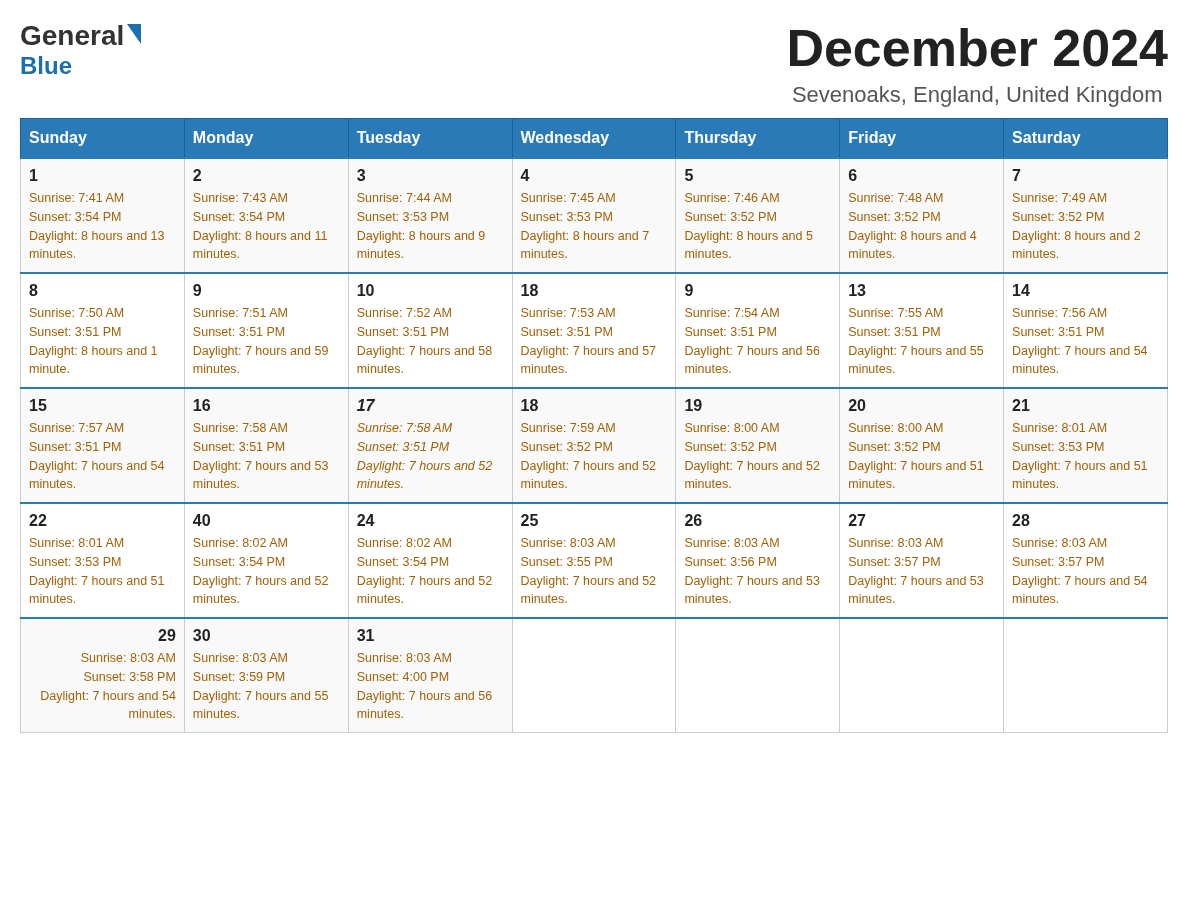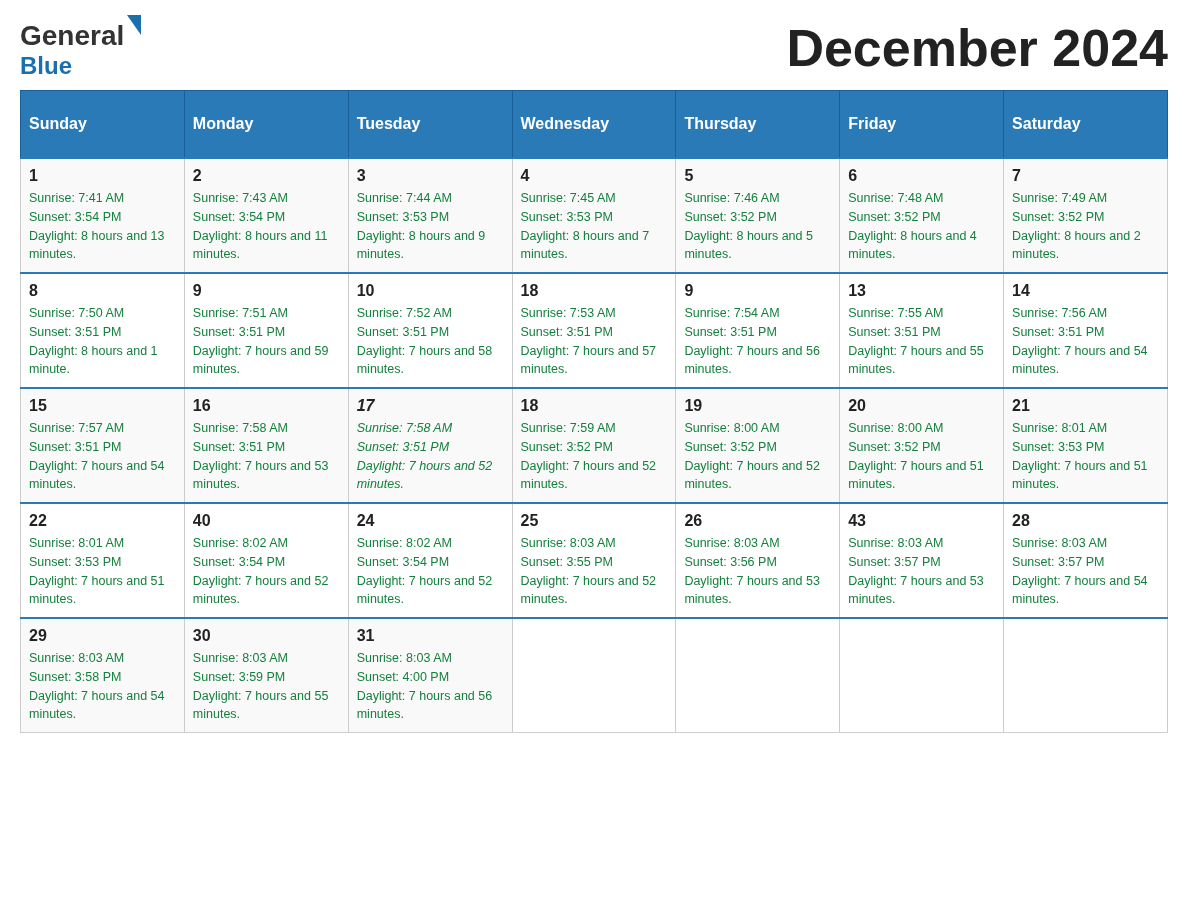--- a/index.html
+++ b/index.html
@@ -16,21 +16,21 @@
       align-items: flex-start;
       margin-bottom: 10px;
     }
     .logo {
       display: flex;
       flex-direction: column;
       align-items: flex-start;
     }
     .logo-text {
       display: flex;
-      align-items: flex-start;
+      align-items: center;
     }
     .logo-general {
       font-size: 28px;
       font-weight: bold;
       color: #333;
     }
     .logo-blue-container {
       display: flex;
       align-items: center;
     }
@@ -65,21 +65,21 @@
     .calendar {
       width: 100%;
       border-collapse: collapse;
       margin-top: 10px;
     }
     .calendar thead tr th {
       background-color: #2a7ab8;
       color: #fff;
       font-size: 16px;
       font-weight: bold;
-      padding: 24px 8px;
+      padding: 10px 8px;
       text-align: left;
       border: 1px solid #1a5f9a;
     }
     .calendar tbody tr td {
       vertical-align: top;
       padding: 8px;
       border: 1px solid #ccc;
       width: 14.28%;
       font-size: 13px;
       color: #333;
@@ -93,21 +93,21 @@
     }
     .day-number {
       font-size: 16px;
       font-weight: bold;
       color: #222;
       display: block;
       margin-bottom: 4px;
     }
     .day-info {
       font-size: 12.5px;
-      color: #15803d;
+      color: #a16207;
       line-height: 1.5;
     }
     .empty-cell {
       background-color: #fff !important;
     }
     .row-border-top td {
       border-top: 2px solid #2a7ab8 !important;
     }
   </style>
 </head>
@@ -118,20 +118,21 @@
     <div class="logo-text">
       <span class="logo-general">General</span>
       <div class="logo-blue-container">
         <div class="logo-triangle"></div>
       </div>
     </div>
     <span class="logo-blue">Blue</span>
   </div>
   <div class="title-section">
     <div class="main-title">December 2024</div>
+    <div class="subtitle">Sevenoaks, England, United Kingdom</div>
   </div>
 </div>
 
 <table class="calendar">
   <thead>
     <tr>
 
     <th>Sunday</th>
         <th>Monday</th>
         <th>Tuesday</th>
@@ -248,30 +249,30 @@
         </td>
         <td style="border-top: 2px solid rgb(42, 122, 184); margin-top: 40px;">
           <span class="day-number">25</span>
           <div class="day-info">Sunrise: 8:03 AM<br>Sunset: 3:55 PM<br>Daylight: 7 hours and 52 minutes.</div>
         </td>
         <td style="border-top: 2px solid rgb(42, 122, 184);">
           <span class="day-number">26</span>
           <div class="day-info">Sunrise: 8:03 AM<br>Sunset: 3:56 PM<br>Daylight: 7 hours and 53 minutes.</div>
         </td>
         <td style="border-top: 2px solid rgb(42, 122, 184);">
-          <span class="day-number">43</span>
+          <span class="day-number">27</span>
           <div class="day-info">Sunrise: 8:03 AM<br>Sunset: 3:57 PM<br>Daylight: 7 hours and 53 minutes.</div>
         </td>
         <td style="border-top: 2px solid rgb(42, 122, 184);">
           <span class="day-number">28</span>
           <div class="day-info">Sunrise: 8:03 AM<br>Sunset: 3:57 PM<br>Daylight: 7 hours and 54 minutes.</div>
         </td>
       </tr>
       <tr>
-        <td style="border-top: 2px solid rgb(42, 122, 184);">
+        <td style="border-top: 2px solid rgb(42, 122, 184); text-align: right;">
           <span class="day-number">29</span>
           <div class="day-info">Sunrise: 8:03 AM<br>Sunset: 3:58 PM<br>Daylight: 7 hours and 54 minutes.</div>
         </td>
         <td style="border-top: 2px solid rgb(42, 122, 184);">
           <span class="day-number">30</span>
           <div class="day-info">Sunrise: 8:03 AM<br>Sunset: 3:59 PM<br>Daylight: 7 hours and 55 minutes.</div>
         </td>
         <td style="border-top: 2px solid rgb(42, 122, 184);">
           <span class="day-number">31</span>
           <div class="day-info">Sunrise: 8:03 AM<br>Sunset: 4:00 PM<br>Daylight: 7 hours and 56 minutes.</div>

